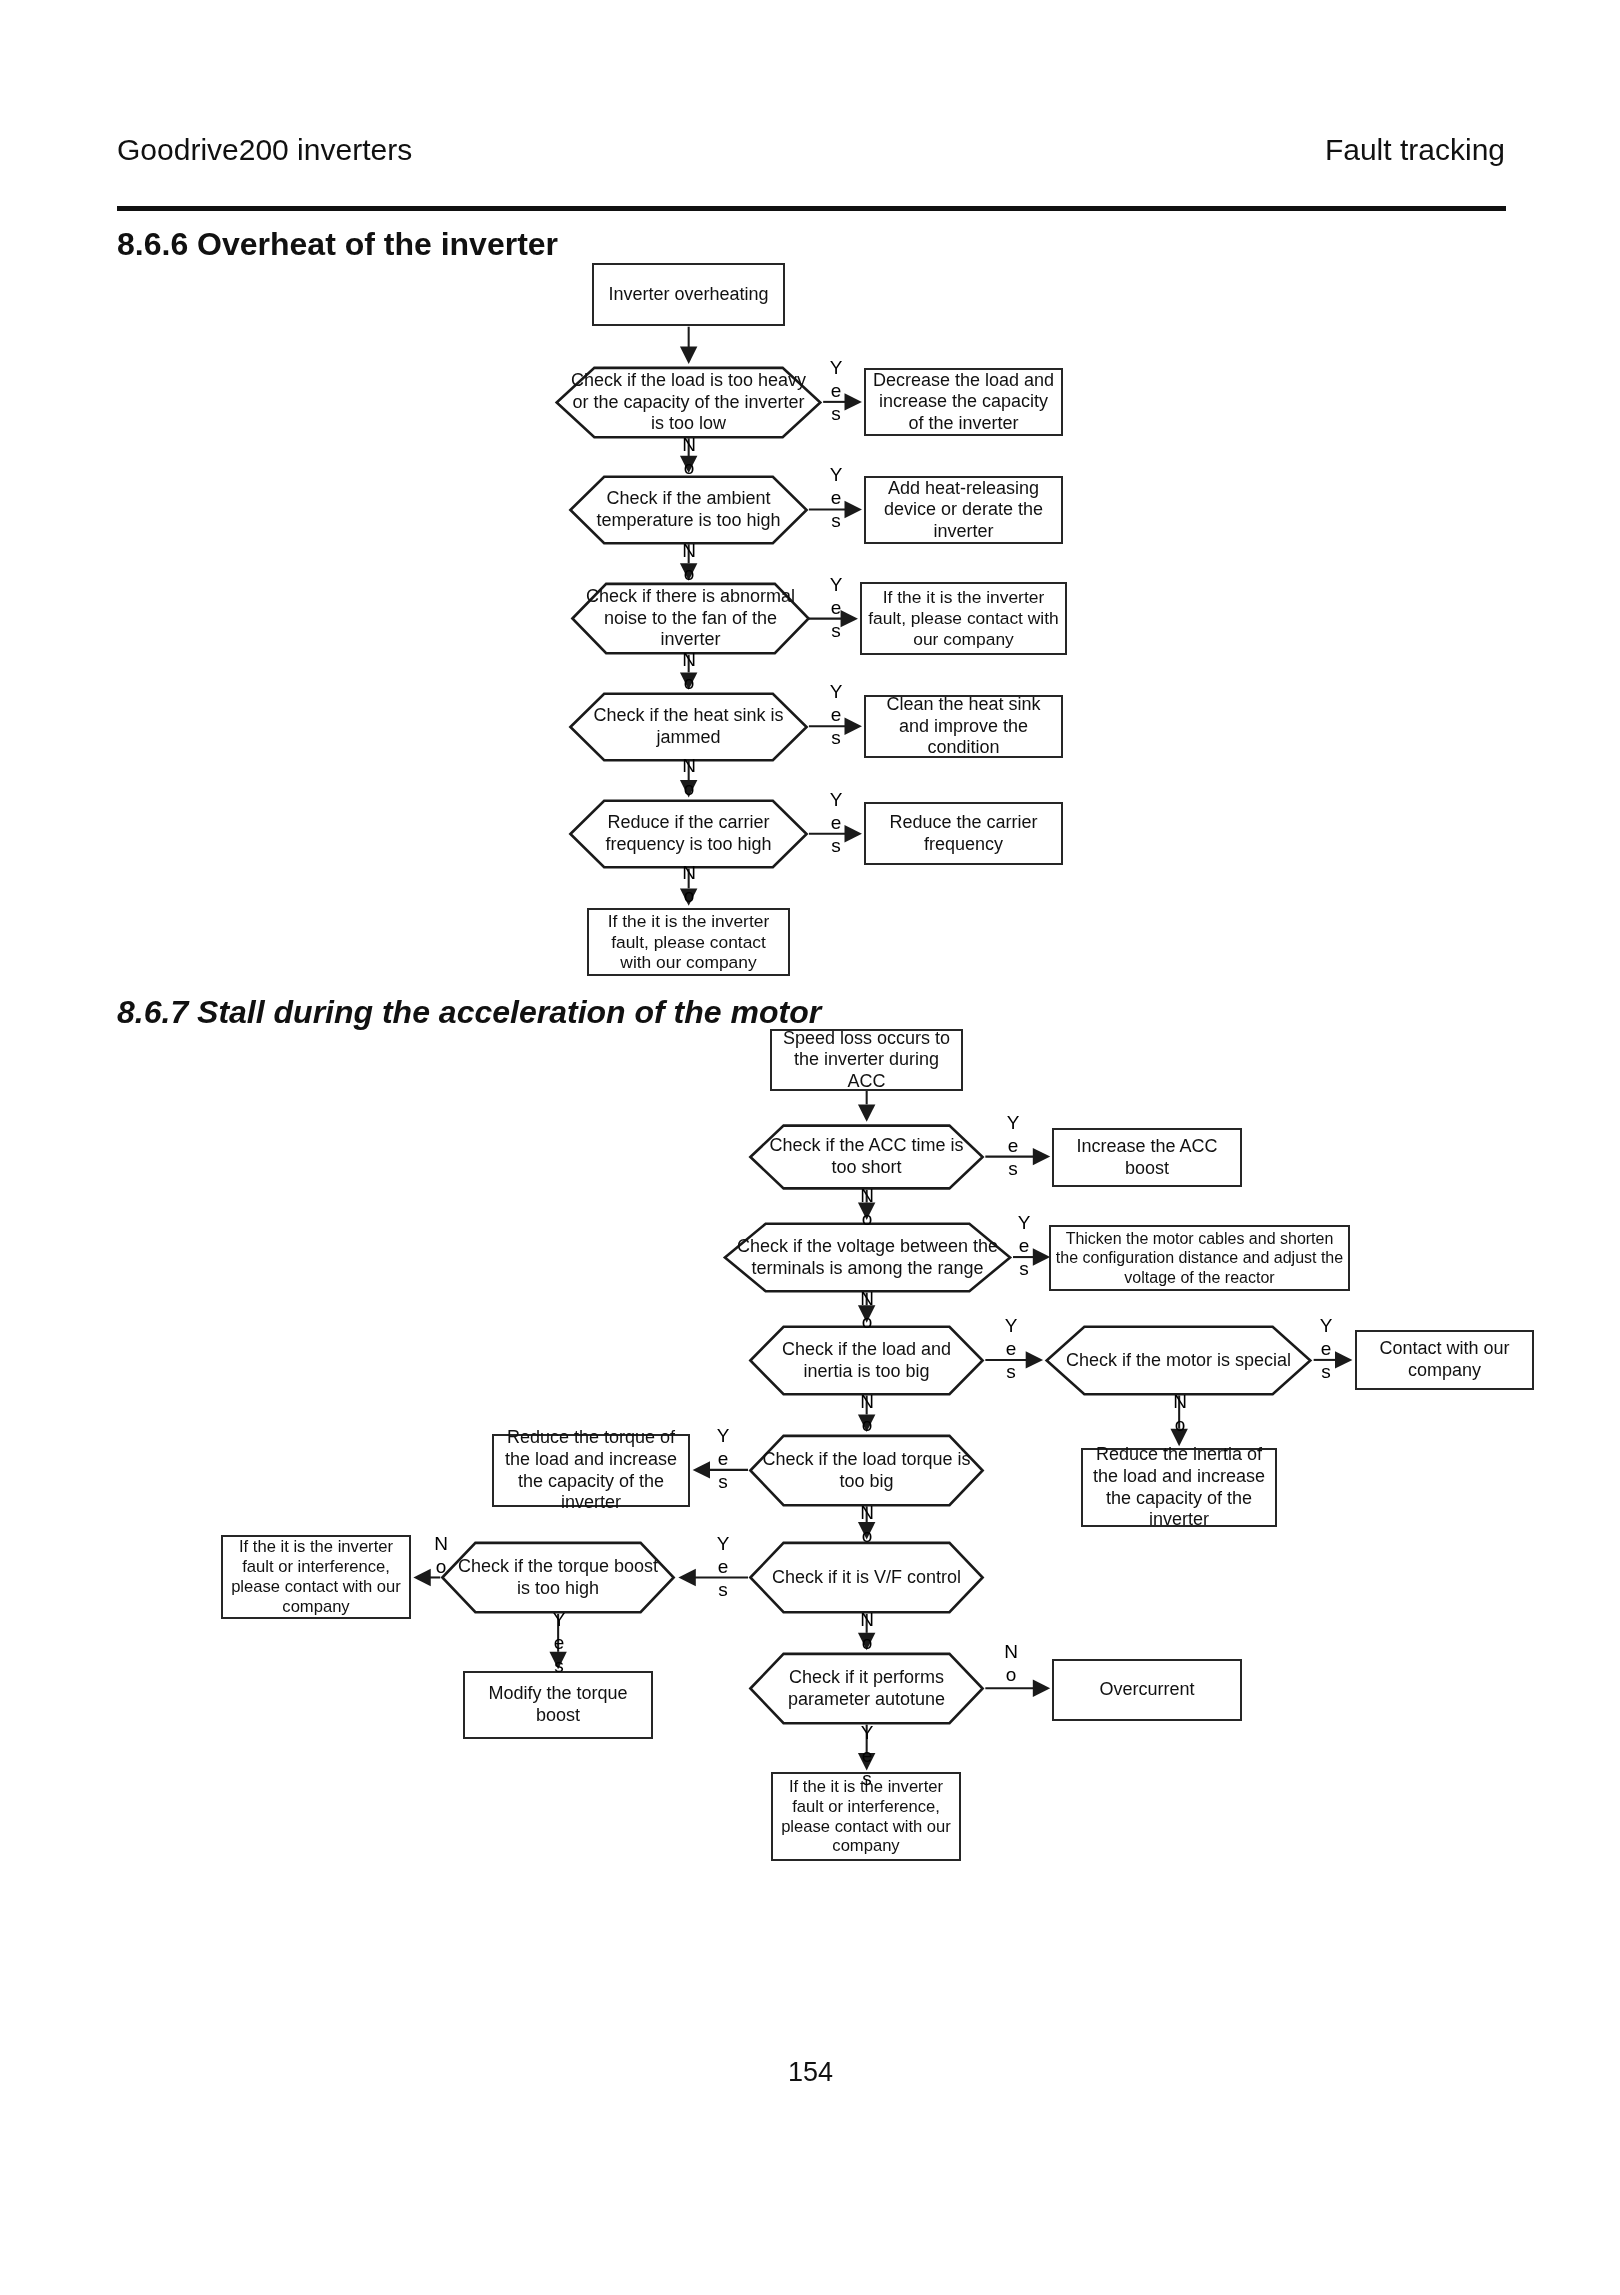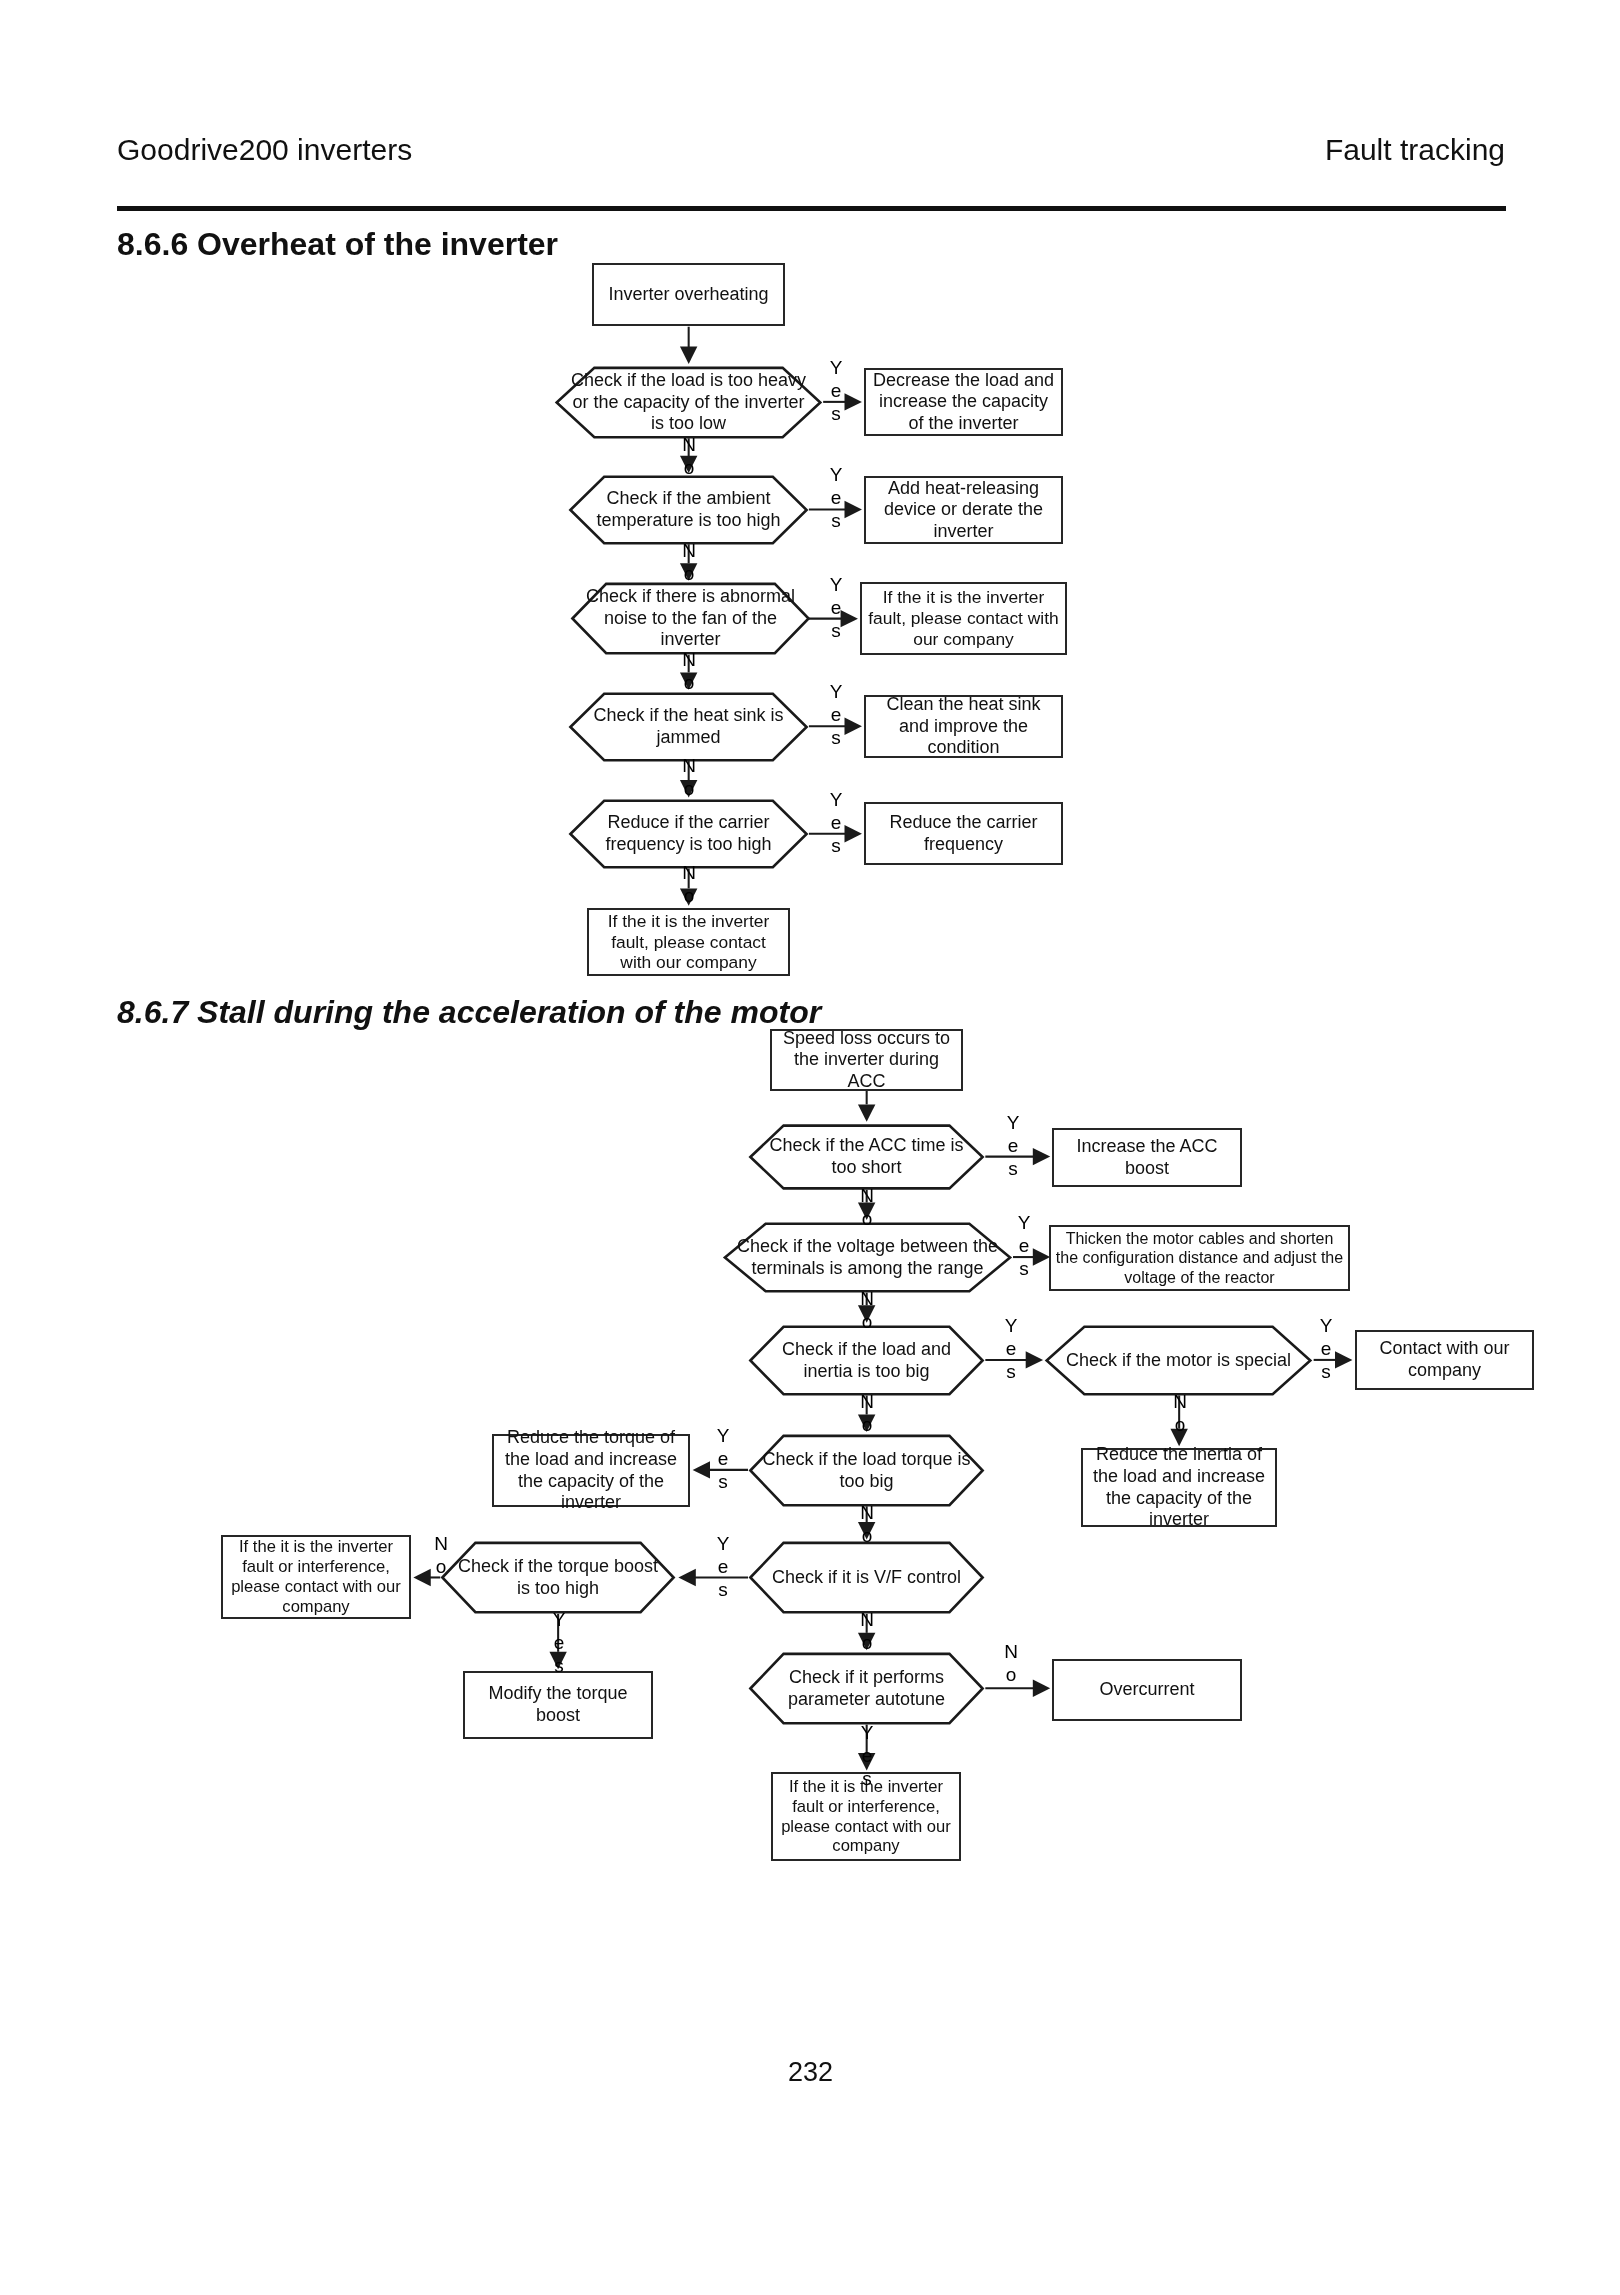--- a/index.html
+++ b/index.html
@@ -30,21 +30,21 @@
 <body>
 
 <div class="page">
 
   <div class="hdr-left">Goodrive200 inverters</div>
   <div class="hdr-right">Fault tracking</div>
   <div class="hdr-rule"></div>
 
   <div class="sec-title" style="top:226px;">8.6.6 Overheat of the inverter</div>
   <div class="sec-title" style="top:994px;font-style:italic;">8.6.7 Stall during the acceleration of the motor</div>
-  <div class="pageno">232</div>
+  <div class="pageno">154</div>
 
   <svg class="arrows" width="1621" height="2295" viewBox="0 0 2048 2901">
 
     <line x1="870" y1="413" x2="870" y2="440"></line>
       <path d="M859,438 L881,438 L870,460 Z"></path>
     <line x1="1040" y1="508" x2="1068" y2="508"></line>
       <path d="M1067,497 L1067,519 L1089,508 Z"></path>
     <line x1="870" y1="554" x2="870" y2="578"></line>
       <path d="M859,576 L881,576 L870,598 Z"></path>
     <line x1="1022" y1="644" x2="1068" y2="644"></line>

